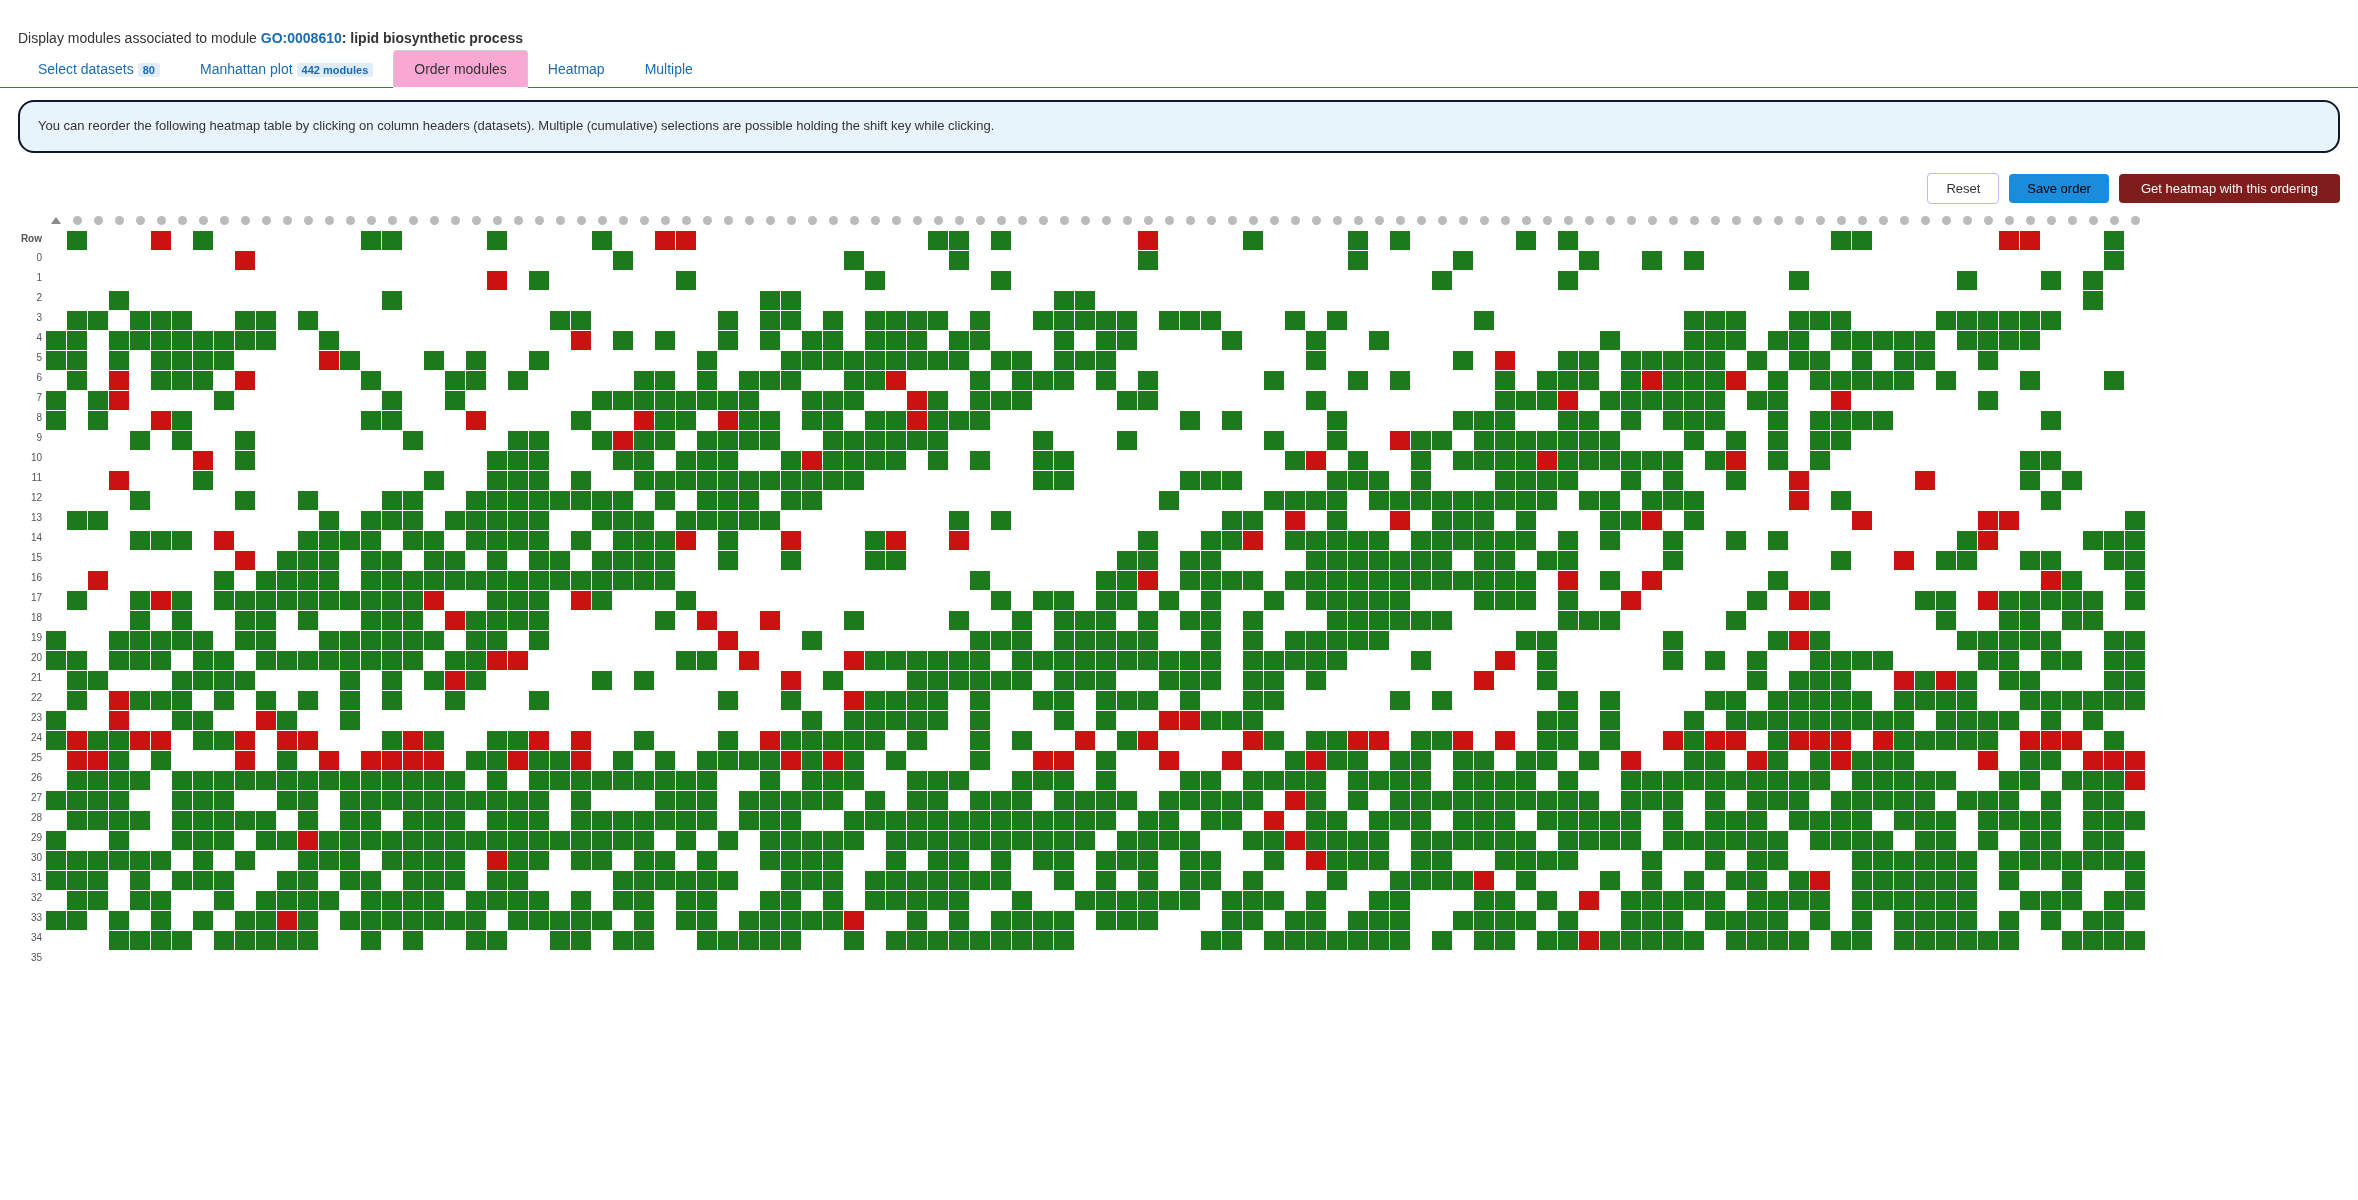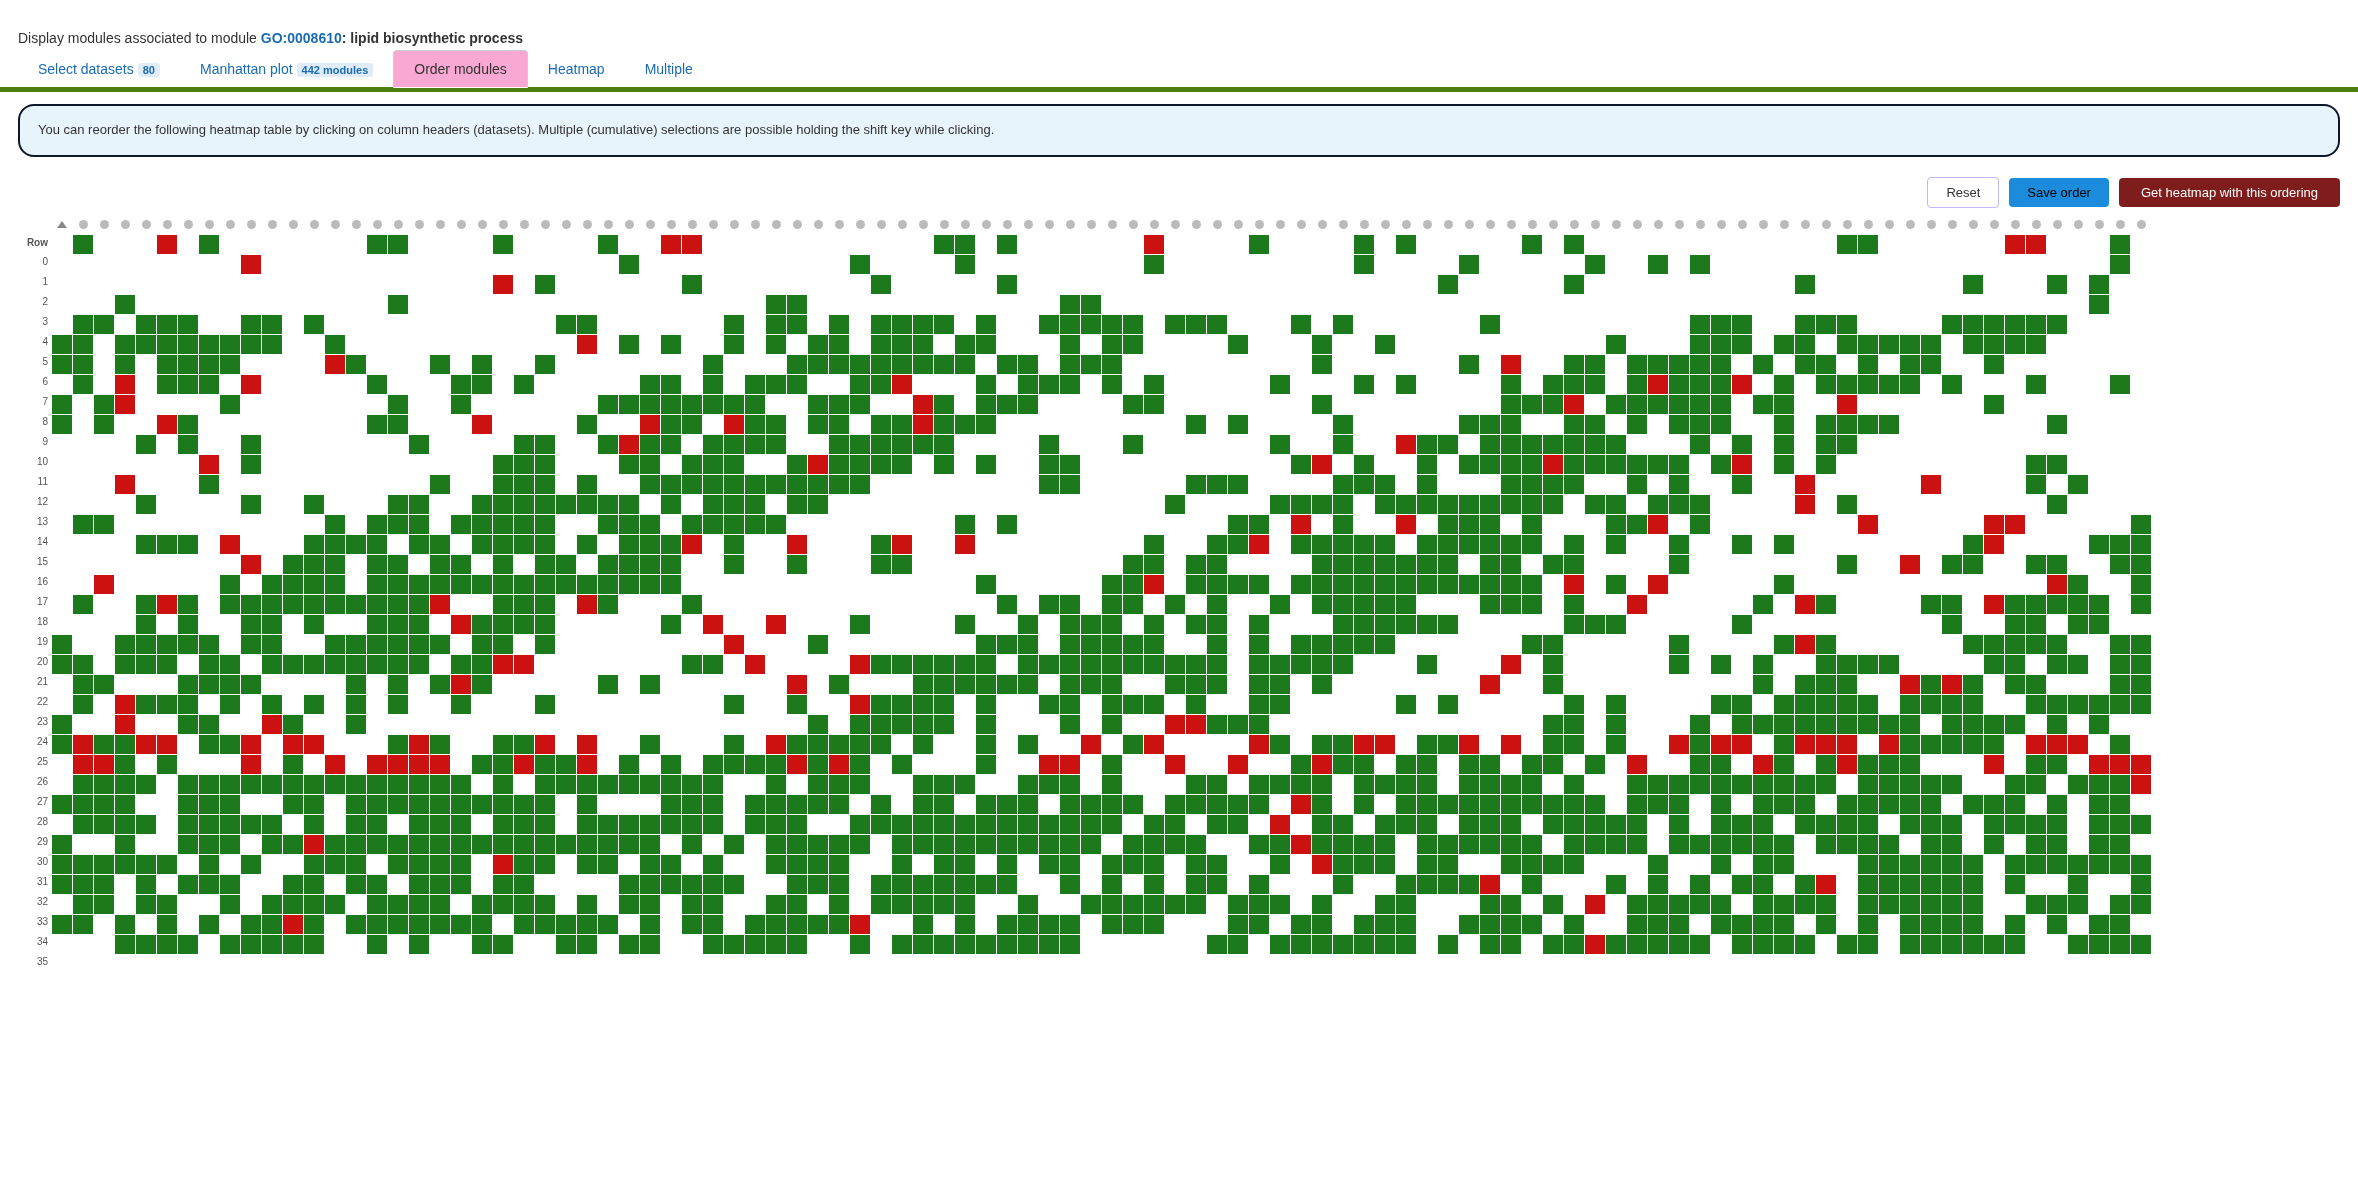--- a/index.html
+++ b/index.html
@@ -3,33 +3,33 @@
   <meta charset="utf-8">
   <style>
     * { box-sizing: border-box; margin: 0; padding: 0; }
     body { font-family: -apple-system, BlinkMacSystemFont, 'Segoe UI', Arial, sans-serif; background: #fff; font-size: 13px; }
 
     .page-header { padding: 10px 18px 4px 18px; margin-top: 20px; }
     .page-title { font-size: 14px; color: #333; }
     .page-title .go-link { color: #1a6bb5; font-weight: bold; }
     .page-title .bold { font-weight: bold; }
 
-    .tabs-bar { display: flex; align-items: flex-end; border-bottom: 5px solid #4d7c0f; padding: 0 18px; gap: 0; }
+    .tabs-bar { display: flex; align-items: flex-end; border-bottom: 1px solid #4d7c0f; padding: 0 18px; gap: 0; }
     .tab { padding: 10px 20px; font-size: 14px; cursor: pointer; color: #1a6bb5; border: none; background: none; text-decoration: none; white-space: nowrap; }
     .tab .badge { background: #e0ecf8; color: #1a6bb5; font-size: 11px; font-weight: bold; padding: 1px 5px; border-radius: 3px; margin-left: 4px; }
     .tab.active { background: #f9a8d4; border: 1px solid #ccc; border-bottom: 1px solid #fff; margin-bottom: -1px; color: #333; font-weight: 500; border-radius: 4px 4px 0 0; }
 
     .info-banner { background: #e8f4fb; border: 2px solid #0f172a; margin: 12px 18px; padding: 14px 18px; border-radius: 16px; font-size: 13px; color: #333; line-height: 1.6; }
 
     .toolbar { display: flex; justify-content: flex-end; align-items: center; padding: 8px 18px; gap: 10px; }
     .btn-reset { background: #fff; border: 1px solid #c4b5fd; color: #333; padding: 7px 18px; border-radius: 4px; font-size: 13px; cursor: pointer; }
     .btn-save { background: #1a8cdb; border: none; color: #000000; padding: 7px 18px; border-radius: 4px; font-size: 13px; cursor: pointer; }
     .btn-heatmap { background: #7f1d1d; border: none; color: #fff; padding: 7px 22px; border-radius: 4px; font-size: 13px; cursor: pointer; }
 
-    .heatmap-container { display: flex; padding: 0 24px; overflow-x: auto; }
+    .heatmap-container { display: flex; padding: 0 18px; overflow-x: auto; }
     .row-labels { display: flex; flex-direction: column; min-width: 28px; padding-top: 18px; }
     .row-label { font-size: 10px; color: #555; height: 20px; display: flex; align-items: center; justify-content: flex-end; padding-right: 4px; }
     .heatmap-area { flex: 1; overflow-x: auto; }
     .col-headers { display: flex; height: 18px; gap: 1px; margin-bottom: 1px; }
     .col-header { width: 20px; min-width: 20px; display: flex; justify-content: center; align-items: center; cursor: pointer; }
     .sort-arrow { width: 0; height: 0; border-left: 5px solid transparent; border-right: 5px solid transparent; border-bottom: 7px solid #888; }
     .sort-circle { width: 9px; height: 9px; border-radius: 50%; background: #bbb; }
 
     .heatmap-grid { display: flex; flex-direction: column; gap: 1px; }
     .heatmap-row { display: flex; gap: 1px; height: 19px; }

